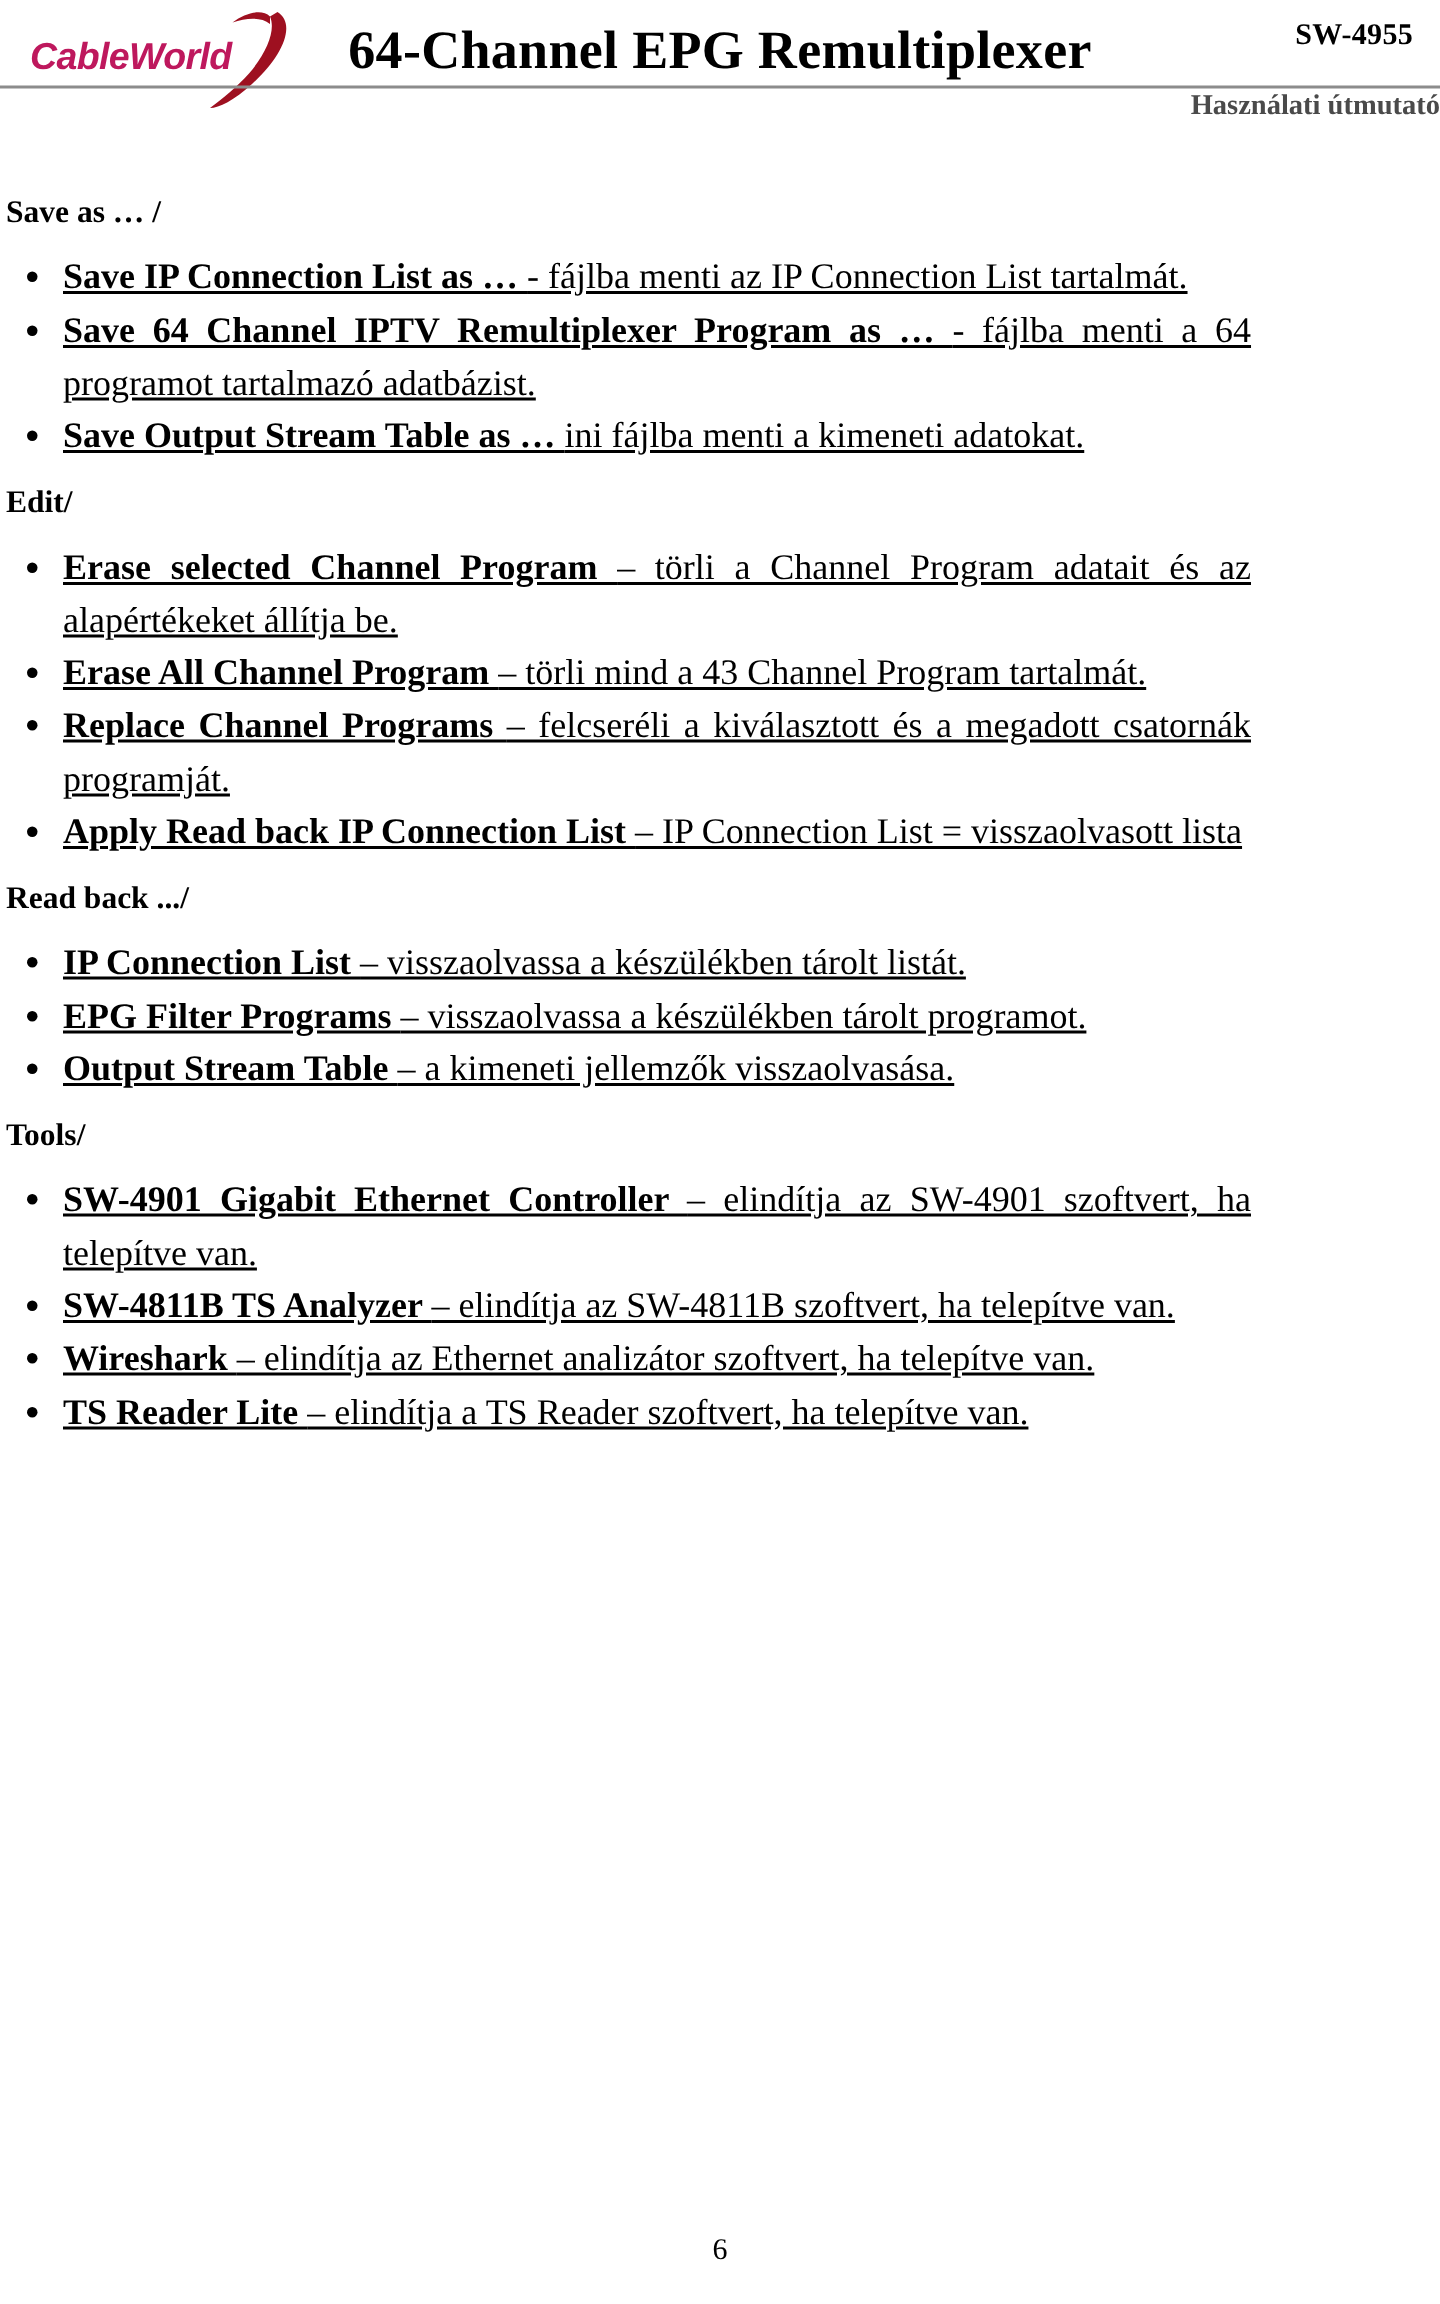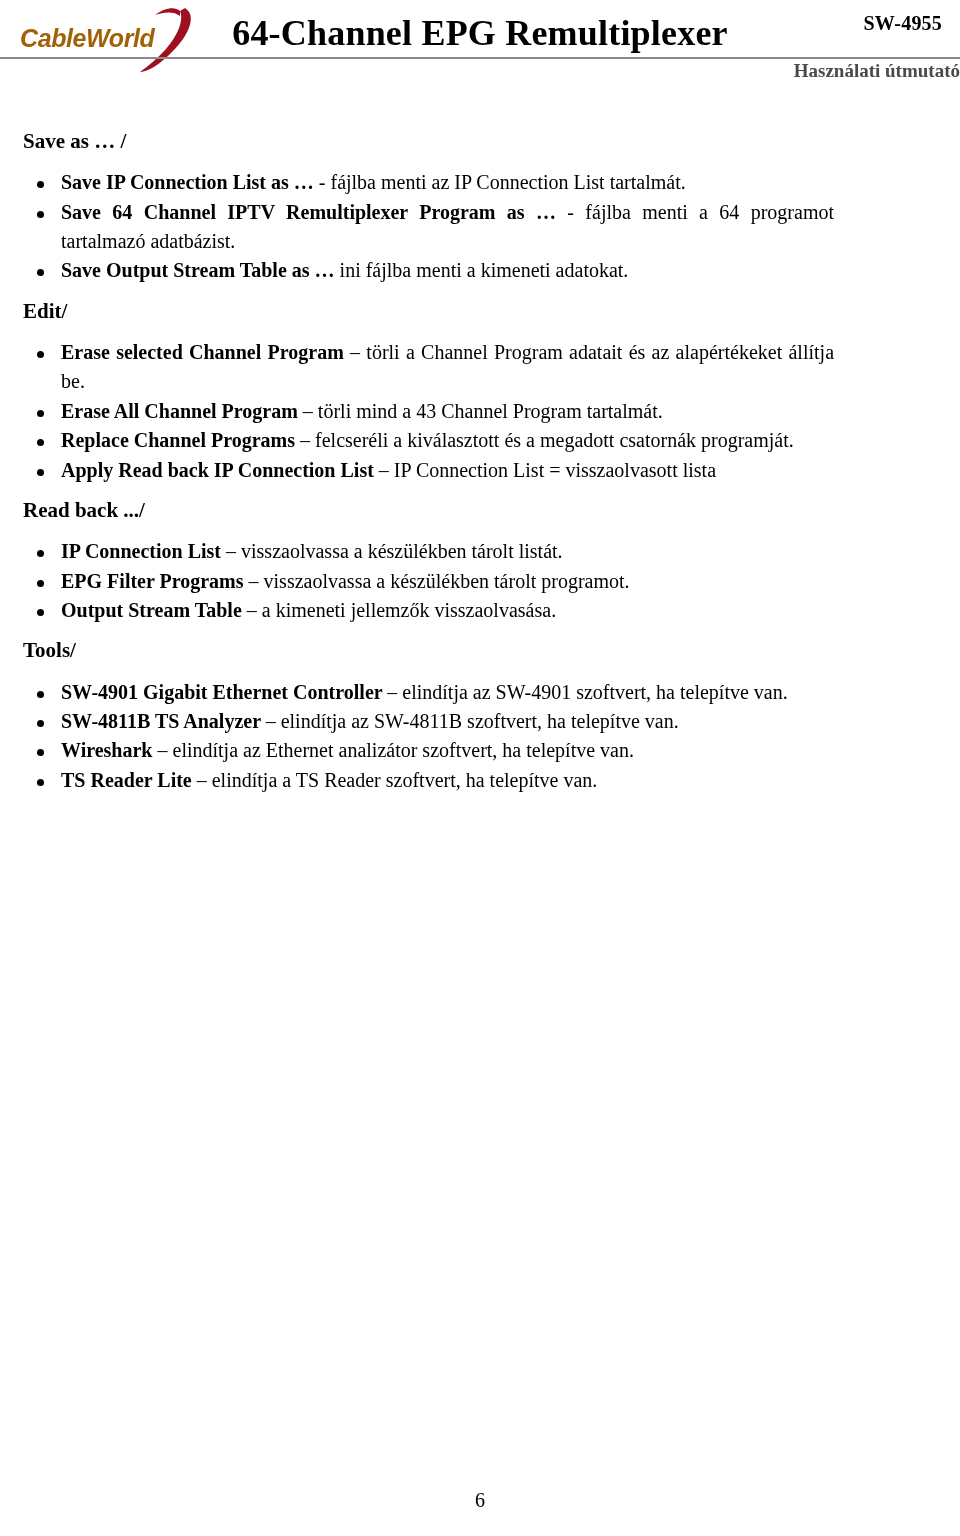--- a/index.html
+++ b/index.html
@@ -36,21 +36,21 @@
   }
   .logo-word {
     position: absolute;
     left: 2px;
     top: 18px;
     font-family: "Liberation Sans", "DejaVu Sans", sans-serif;
     font-style: italic;
     font-weight: bold;
     font-size: 25px;
     letter-spacing: -0.4px;
-    color: #a16207;
+    color: #be185d;
     white-space: nowrap;
   }
   .logo-swoosh {
     position: absolute;
     left: 110px;
     top: -2px;
     width: 80px;
     height: 72px;
     pointer-events: none;
   }
@@ -91,21 +91,21 @@
     color: #4a4a4a;
     white-space: nowrap;
   }
 
   
   .content {
     position: absolute;
     left: 0;
     top: 128px;
     width: 852px;
-    padding: 0 18px 0 23px;
+    padding: 0 18px 0 4px;
     box-sizing: border-box;
   }
   .section {
     margin-bottom: 2px;
   }
   .section-heading {
     font-size: 21px;
     font-weight: bold;
     line-height: 1.25;
     margin: 0 0 14px 0;
@@ -115,25 +115,26 @@
     margin-top: 12px;
   }
   ul.bullets {
     list-style: none;
     margin: 0;
     padding: 0;
   }
   ul.bullets > li {
     position: relative;
     padding-left: 38px;
-    font-size: 20px;
+    font-size: 24px;
     line-height: 1.47;
     margin: 0 0 0 0;
     text-align: justify;
     text-justify: inter-word;
+    text-decoration: underline;
   }
   ul.bullets > li::before {
     content: "";
     position: absolute;
     left: 14px;
     top: 13px;
     width: 7px;
     height: 7px;
     background: #000000;
     border-radius: 50%;

